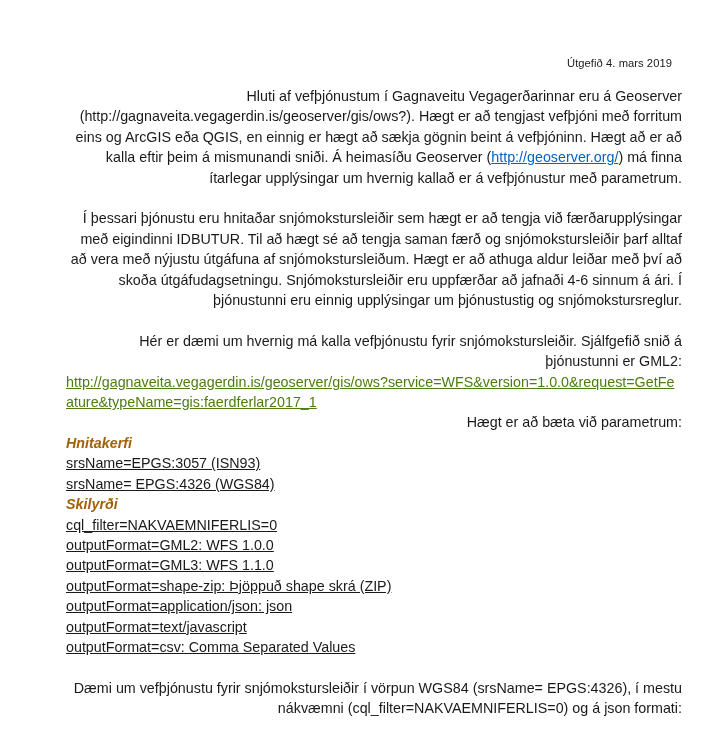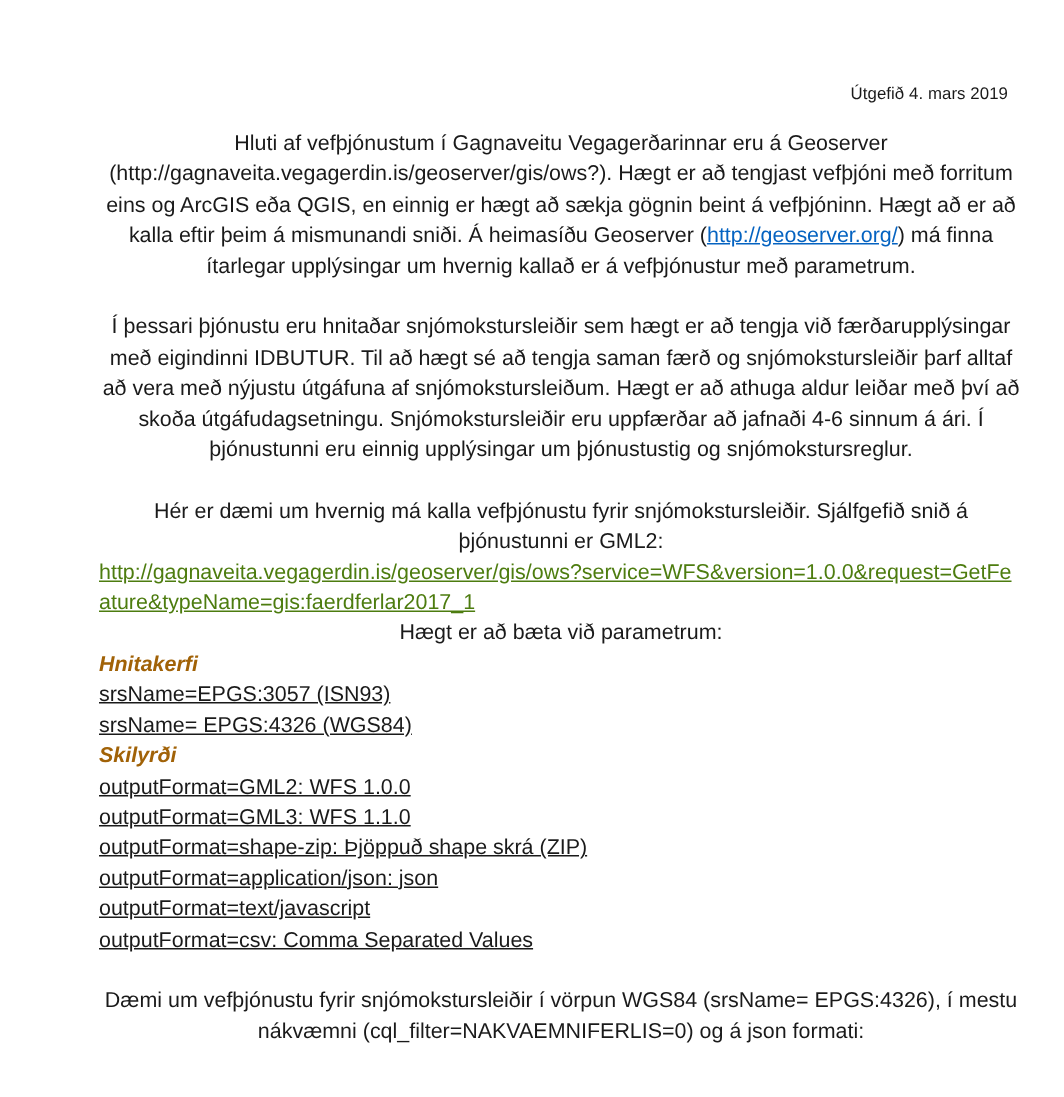--- a/index.html
+++ b/index.html
@@ -47,21 +47,21 @@
     left: 66px;
     width: 616px;
     font-size: 14.3px;
     line-height: 20.4px;
     color: #1a1a1a;
   }
 
   p.para {
     margin: 0;
     padding: 0;
-    text-align: center;
+    text-align: right;
   }
 
   .spacer-line {
     height: 20.4px;
   }
 
   .heading {
     margin: 0;
     padding: 0;
     font-size: 14.3px;
@@ -138,20 +138,23 @@
 
     <p class="para">Hægt er að bæta við parametrum:</p>
 
     <p class="sub-heading">Hnitakerfi</p>
     <ul class="param-list">
       <li>srsName=EPGS:3057 (ISN93)</li>
       <li>srsName= EPGS:4326 (WGS84)</li>
     </ul>
 
     <p class="sub-heading">Skilyrði</p>
+    <ul class="param-list">
+      <li>cql_filter=NAKVAEMNIFERLIS=0</li>
+    </ul>
 
     <ul class="param-list">
       <li>outputFormat=GML2: WFS 1.0.0</li>
       <li>outputFormat=GML3: WFS 1.1.0</li>
       <li>outputFormat=shape-zip: Þjöppuð shape skrá (ZIP)</li>
       <li>outputFormat=application/json: json</li>
       <li>outputFormat=text/javascript</li>
       <li>outputFormat=csv: Comma Separated Values</li>
     </ul>
 

